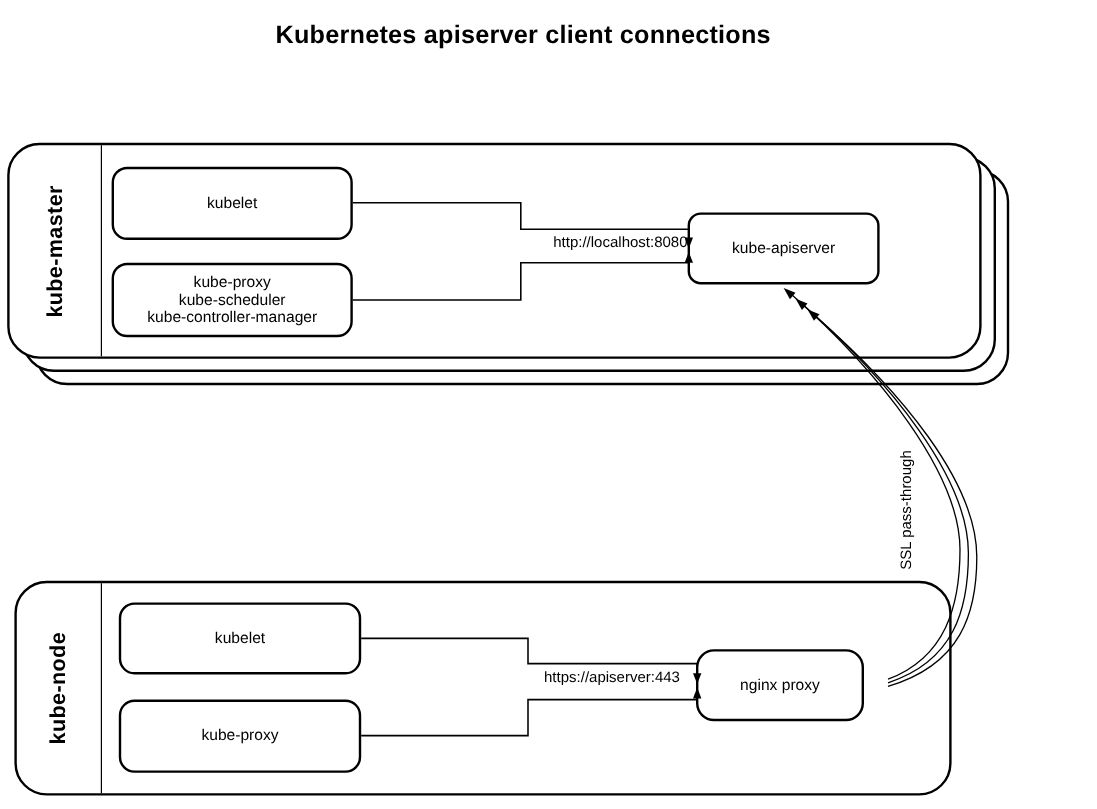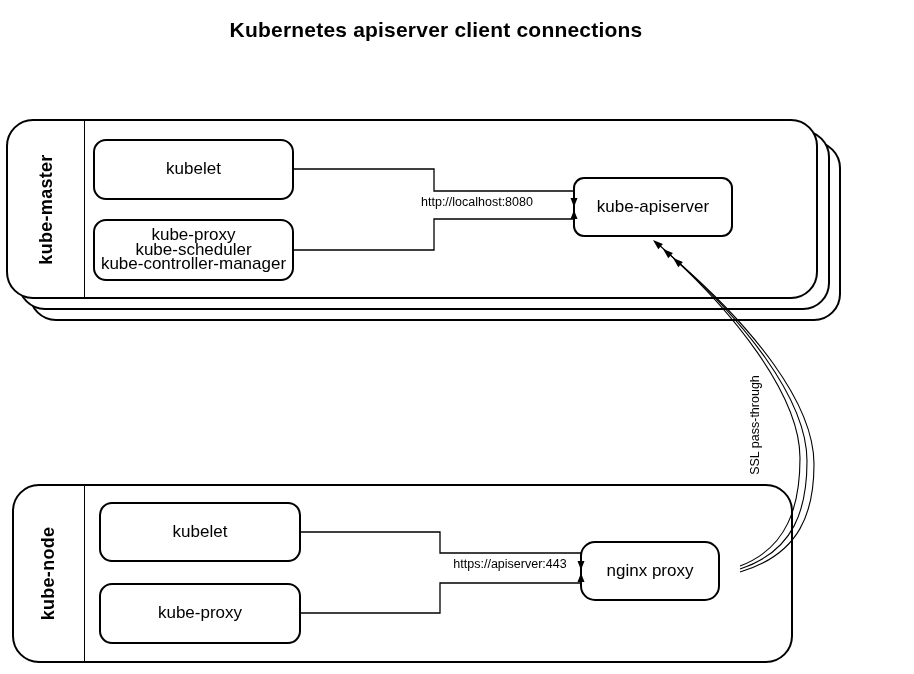--- a/index.html
+++ b/index.html
@@ -22,21 +22,21 @@
     position:absolute;left:0;top:0;bottom:0;border-right:1.5px solid #000;
     display:flex;align-items:center;justify-content:center;
   }
   .vlabel{
     transform:rotate(-90deg);white-space:nowrap;font-weight:bold;font-size:18px;letter-spacing:0.3px;
   }
   
   .nodebox{
     position:absolute;background:#fff;border:2.5px solid #000;border-radius:13px;box-sizing:border-box;
     display:flex;flex-direction:column;align-items:center;justify-content:center;
-    font-size:17px;line-height:14.5px;text-align:center;
+    font-size:13px;line-height:14.5px;text-align:center;
   }
   .edge-label{
     position:absolute;font-size:12.5px;text-align:center;white-space:nowrap;
   }
   .edge-label.vertical{transform:rotate(-90deg);transform-origin:center center;}
   #overlay{position:absolute;left:0;top:0;pointer-events:none;}
   #overlay path{fill:none;stroke:#000;}
   #overlay .conn{stroke-width:1.3px;}
   #overlay .curve{stroke-width:1.1px;}
   #overlay polygon{fill:#000;stroke:none;}
@@ -77,21 +77,21 @@
   <div class="nodebox" style="left:99px;top:502px;width:202px;height:60px;">
     <span>kubelet</span>
   </div>
   <div class="nodebox" style="left:99px;top:583px;width:202px;height:61px;">
     <span>kube-proxy</span>
   </div>
   <div class="nodebox" style="left:580px;top:541px;width:140px;height:60px;border-radius:15px;">
     <span>nginx proxy</span>
   </div>
 
-  <div class="edge-label" style="left:412px;top:195px;width:130px;">http://localhost:8080</div>
+  <div class="edge-label" style="left:452px;top:195px;width:130px;">http://localhost:8080</div>
   <div class="edge-label" style="left:445px;top:557px;width:130px;">https://apiserver:443</div>
   <div class="edge-label vertical" style="left:700px;top:418px;width:110px;">SSL pass-through</div>
 
   <svg id="overlay" width="914" height="674" viewBox="0 0 914 674">
 
     <path class="conn" d="M294,169 H434 V191 H574 V199"></path>
     <polygon points="574,207 570.5,198 577.5,198"></polygon>
 
     <path class="conn" d="M294,250 H434 V219 H574 V218"></path>
     <polygon points="574,210 570.5,219 577.5,219"></polygon>

